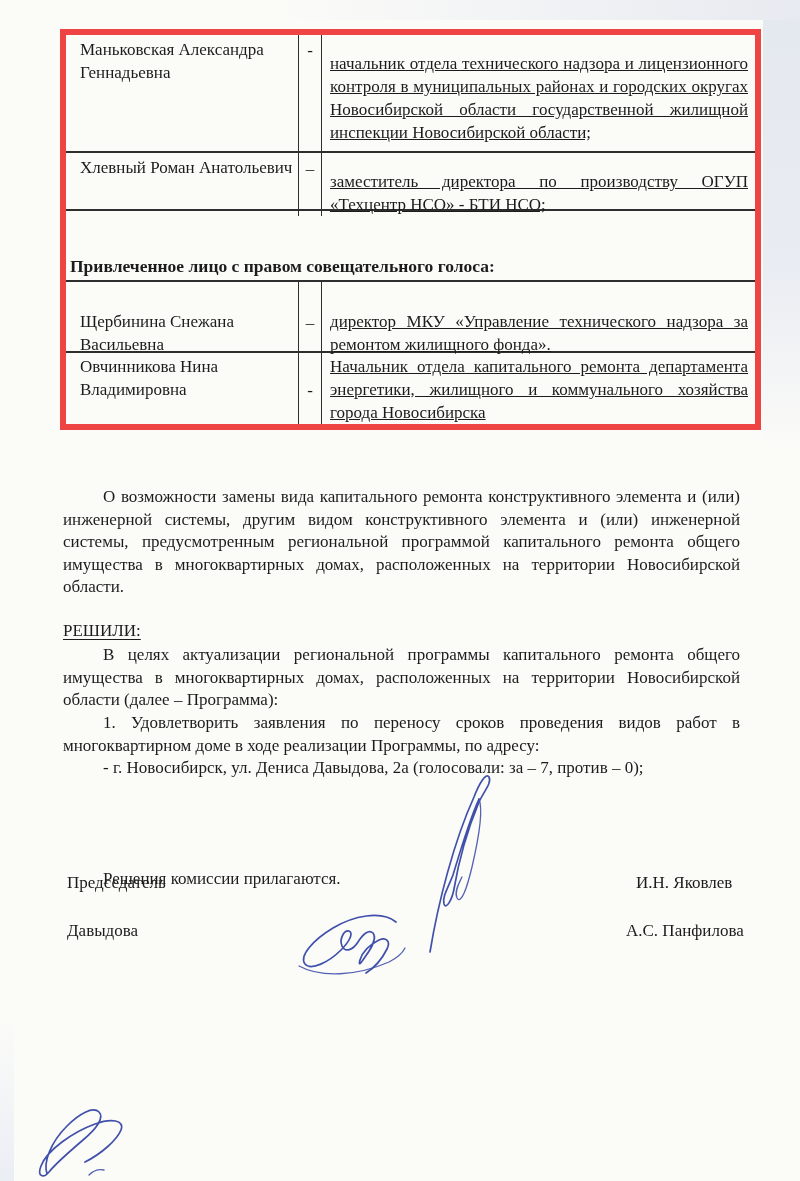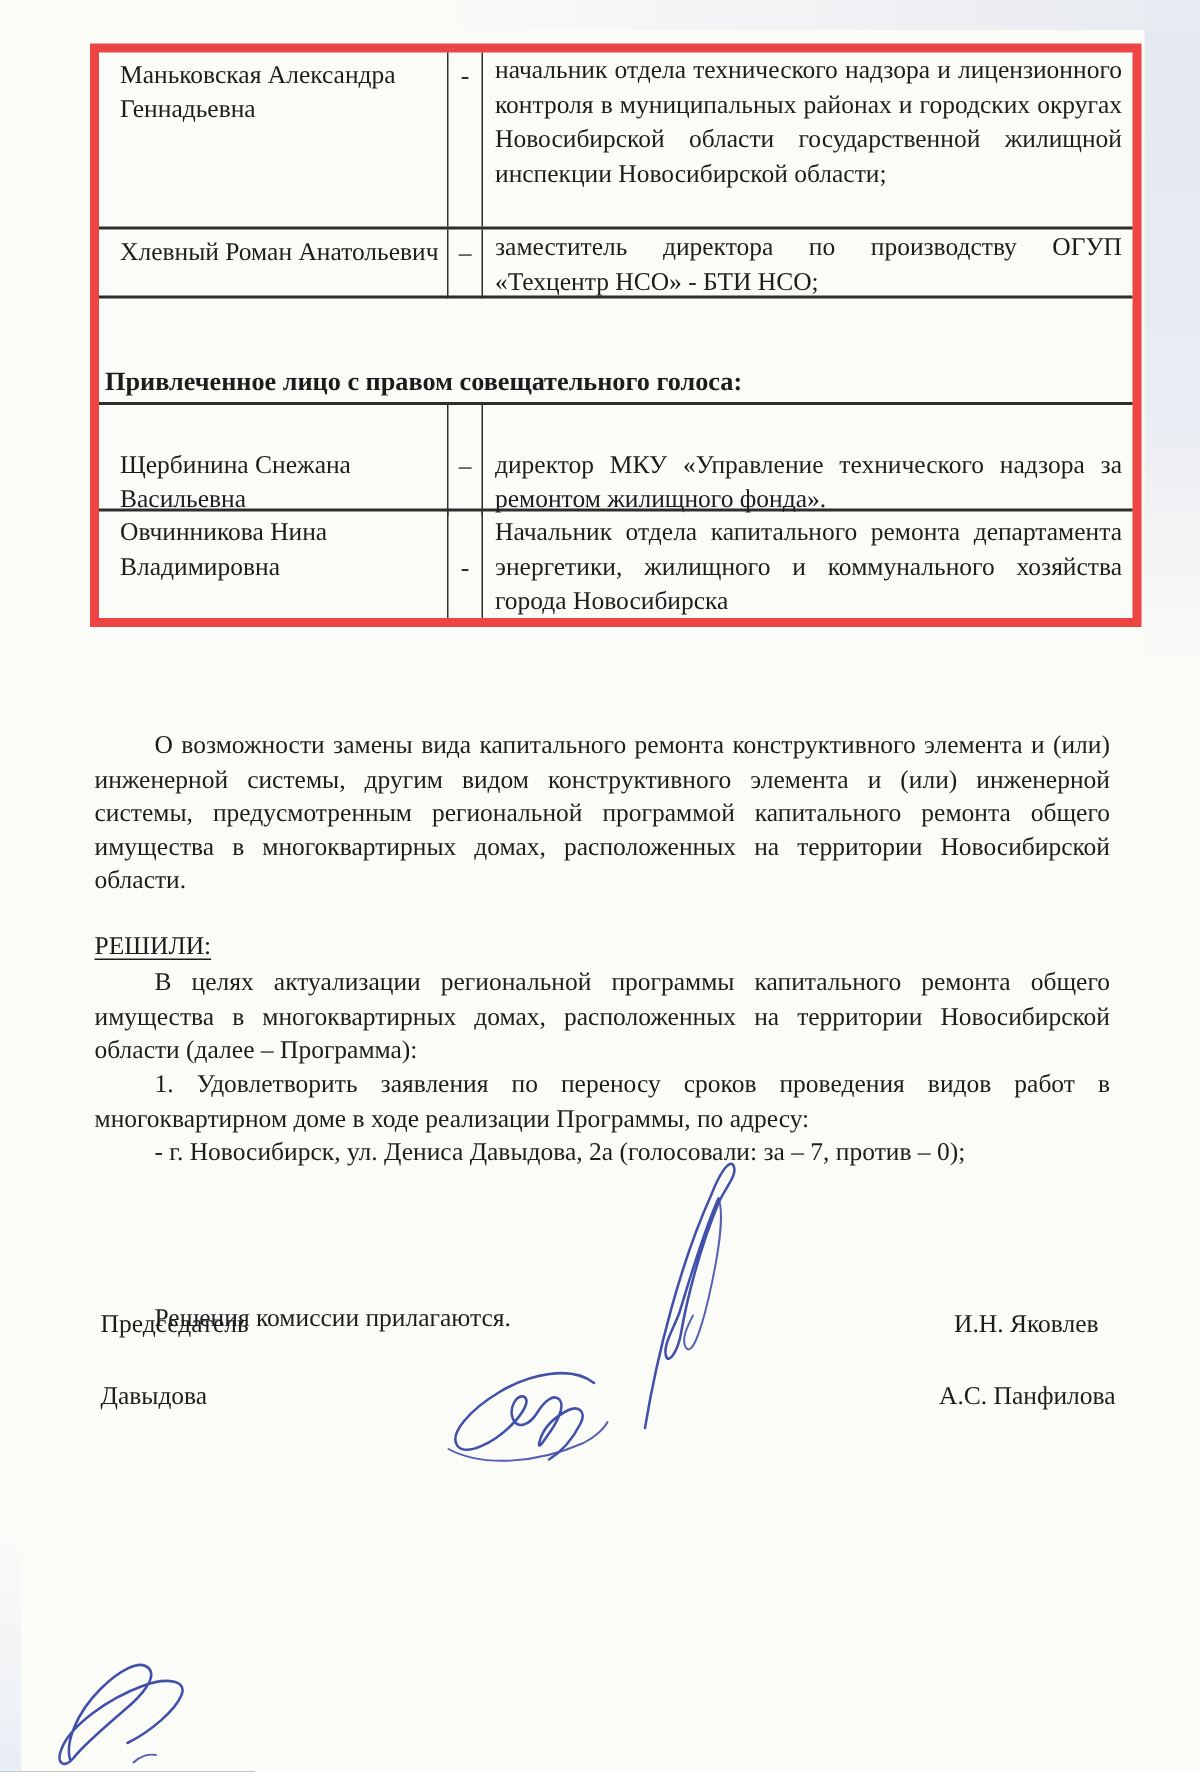--- a/index.html
+++ b/index.html
@@ -24,23 +24,23 @@
   .doc-table{
     position:absolute;left:60px;top:29px;width:701px;
     border:6px solid #ef4444;
     box-sizing:border-box;
     font-size:17px;line-height:23px;
   }
   .t-row{display:grid;grid-template-columns:233px 23px 1fr;border-bottom:2px solid #2e2e2e;box-sizing:border-box;}
   .t-row:last-child{border-bottom:none;}
   .t-row .c-name{padding:3px 4px 0 14px;border-right:1.5px solid #2e2e2e;box-sizing:border-box;}
   .t-row .c-dash{border-right:1.5px solid #2e2e2e;box-sizing:border-box;text-align:center;padding-top:4px;}
-  .t-row .c-role{padding:0 7px 0 8px;text-align:justify;box-sizing:border-box;}
+  .t-row .c-role{padding:17px 7px 0 8px;text-align:justify;box-sizing:border-box;text-decoration:underline;}
   .row-0{height:118px;}
-  .row-1{height:46px;}
+  .row-1{height:58px;}
   .row-heading{height:69px;}
   .row-3{height:71px;}
   .row-3 .c-name,.row-3 .c-role{padding-top:28px;}
   .row-3 .c-dash{padding-top:29px;}
   .row-4{height:71px;}
   .row-4 .c-name,.row-4 .c-role{padding-top:2px;}
   .row-4 .c-dash{padding-top:26px;}
   .heading-cell{padding:44px 4px 0 4px;font-weight:bold;font-size:17.5px;}
   
   .edge-artifacts{position:absolute;left:758.5px;top:29px;width:9px;overflow:hidden;}

